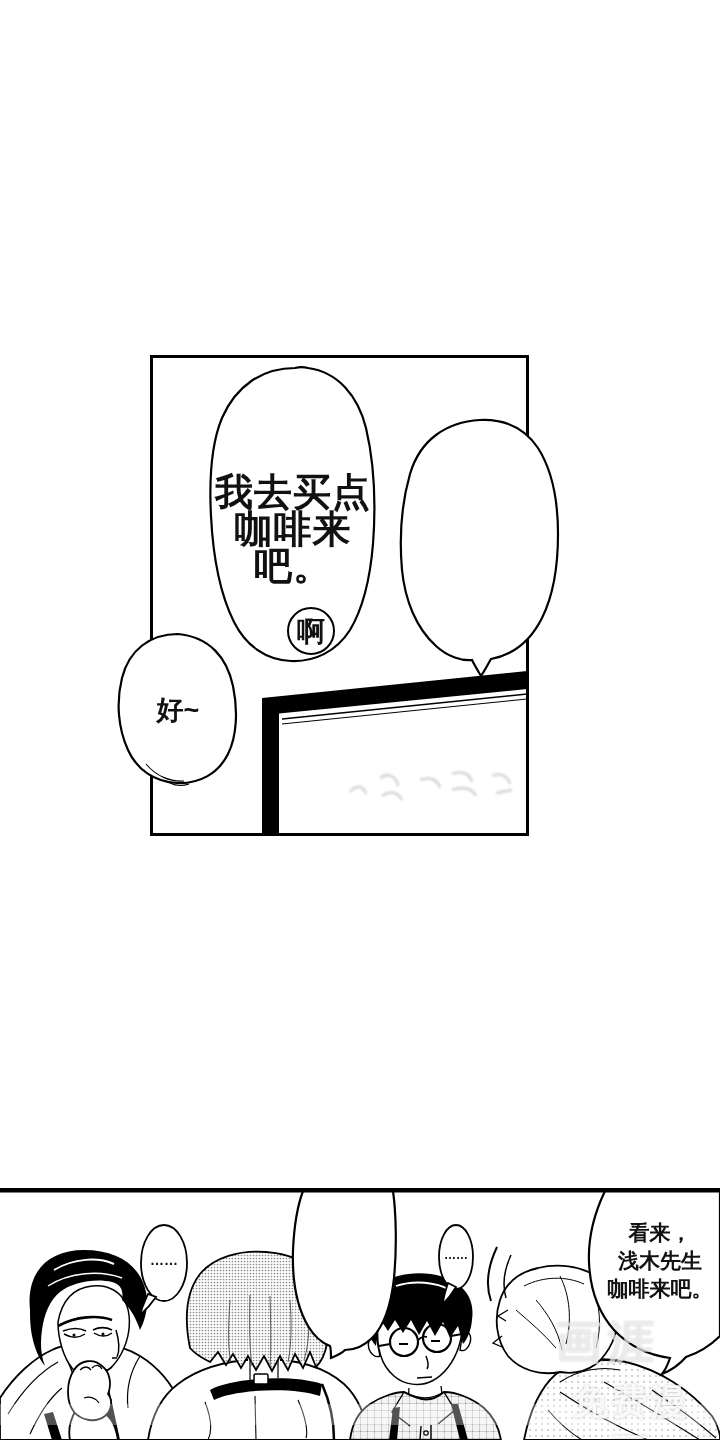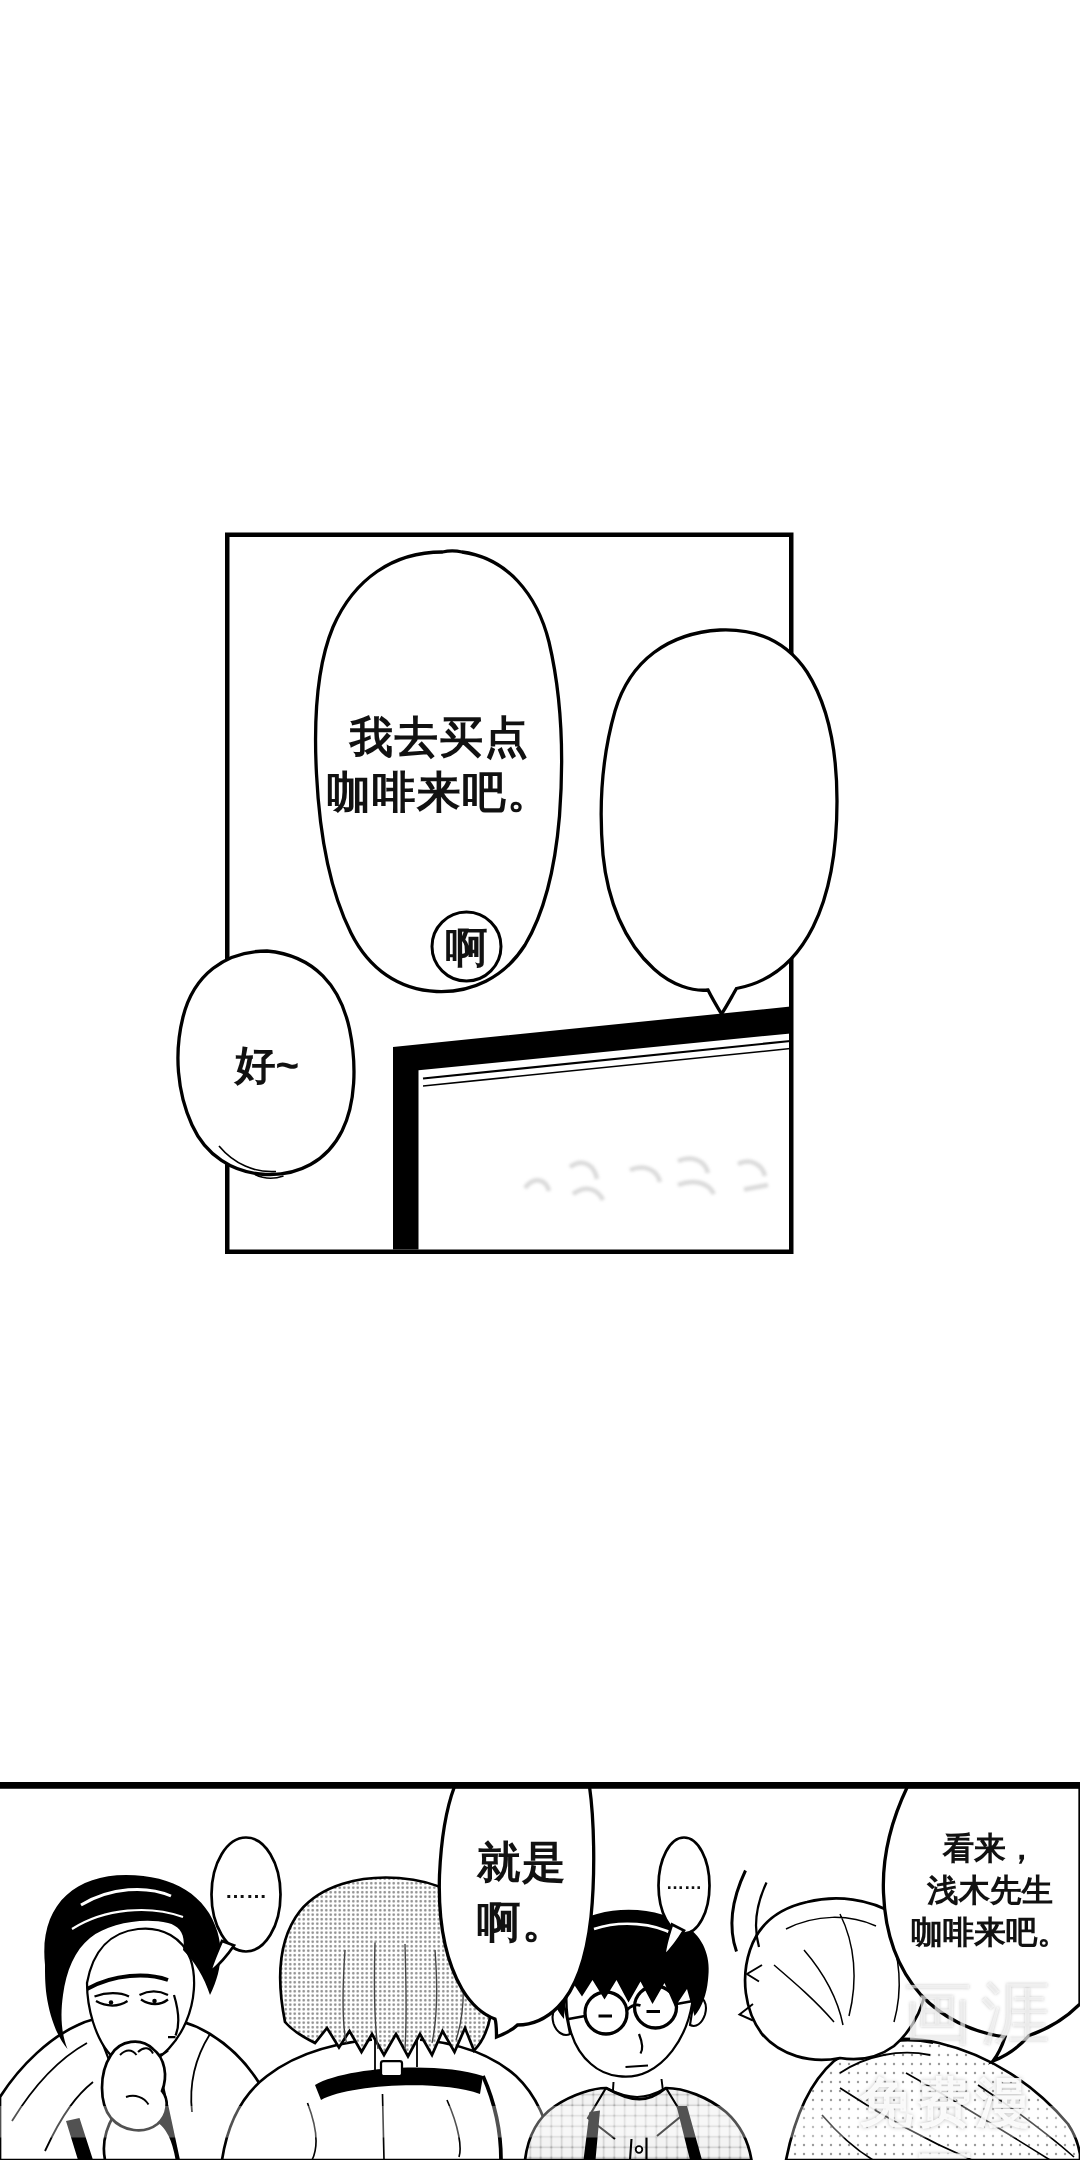--- a/index.html
+++ b/index.html
@@ -1,32 +1,32 @@
 <!DOCTYPE html>
 <html><head>
 <meta charset="utf-8">
 <style>
   html,body{margin:0;padding:0;background:#ffffff;}
   #stage{position:relative;width:720px;height:1440px;background:#ffffff;overflow:hidden;
          font-family:"Liberation Sans","DejaVu Sans",sans-serif;}
   #art{position:absolute;left:0;top:0;}
   .txt{position:absolute;color:#111;font-weight:700;white-space:pre-line;z-index:5;}
   .center{text-align:center;}
-  .t-coffee{left:210px;top:474px;width:166px;font-size:29px;line-height:37px;letter-spacing:1px;}
+  .t-coffee{left:210px;top:474px;width:166px;font-size:38px;line-height:37px;letter-spacing:1px;}
   .t-ah{left:290px;top:613px;width:42px;font-size:28px;}
   .t-progress{left:407px;top:503px;width:160px;font-size:26px;line-height:37px;}
   .t-ok{left:130px;top:692px;width:96px;font-size:27px;}
   .t-dots1{left:134px;top:1252px;width:60px;font-size:14px;}
   .t-agree{left:318px;top:1222px;width:86px;font-size:29px;line-height:40px;letter-spacing:1px;text-align:left;}
   .t-dots2{left:426px;top:1248px;width:60px;font-size:12px;}
   .t-pressure{left:601px;top:1219px;width:118px;font-size:21px;line-height:28px;}
   .wm-band{position:absolute;left:0;top:1404px;width:720px;height:21px;background:rgba(255,255,255,.32);z-index:6;}
-  .wm-logo{position:absolute;left:556px;top:1312px;width:150px;font-size:46px;font-weight:400;
+  .wm-logo{position:absolute;left:556px;top:1312px;width:150px;font-size:46px;font-weight:700;
            letter-spacing:6px;color:rgba(255,255,255,.62);text-shadow:0 0 2px rgba(90,90,90,.35);
-           z-index:7;text-align:right;}
+           z-index:7;text-align:left;}
   .wm-label{position:absolute;left:554px;top:1378px;width:154px;font-size:36px;font-weight:700;
             letter-spacing:3px;color:rgba(255,255,255,.88);text-shadow:0 0 3px rgba(60,60,60,.3);
             z-index:7;text-align:center;}
 </style>
 </head>
 <body>
 
 <div id="stage">
 
 <svg id="art" width="720" height="1440" viewBox="0 0 720 1440">
@@ -153,22 +153,20 @@
 
     <rect x="0" y="1188" width="720" height="4.5" fill="#000"></rect>
   </g>
 </svg>
 
   <div class="txt center t-coffee">我去买点
 咖啡来吧。</div>
   <div class="txt center t-ah">啊</div>
   <div class="txt center t-ok">好~</div>
   <div class="txt center t-dots1">……</div>
-  <div class="txt t-agree">就是
-啊。</div>
   <div class="txt center t-dots2">……</div>
   <div class="txt center t-pressure">看来，
 浅木先生
 咖啡来吧。</div>
 
   <div class="wm-band"></div>
   <div class="wm-logo">画涯</div>
   <div class="wm-label">免费漫画</div>
 
 </div>

